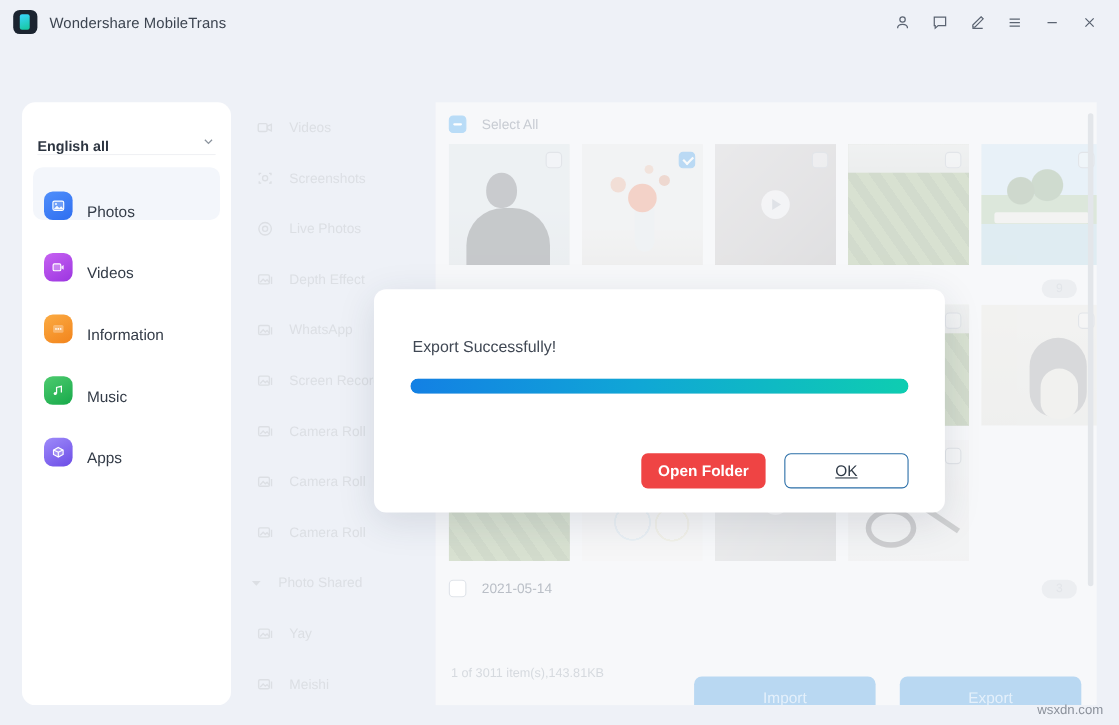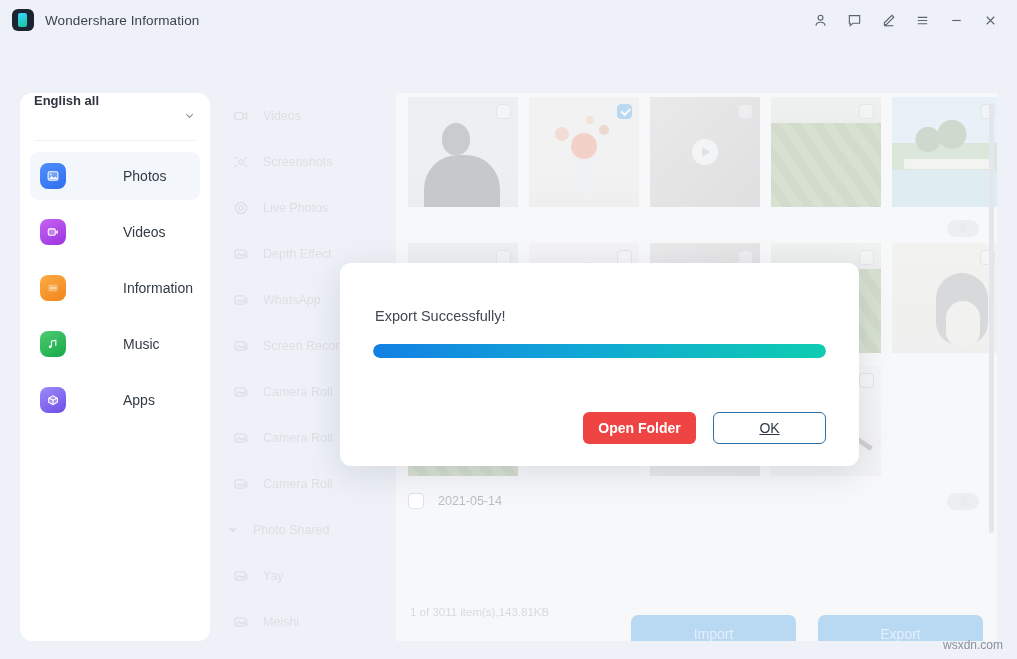--- a/index.html
+++ b/index.html
@@ -51,30 +51,29 @@
   .back-chevron { display: block; color: #222c3a; }
   .toolbar-right { margin-left: auto; display: flex; align-items: center; gap: 16px; margin-right: 36px; }
   .tool-ico { color: #aeb5c0; display: flex; align-items: center; justify-content: center; width: 26px; height: 26px; }
 
   
   .sidebar {
     position: absolute; left: 20px; top: 93px; width: 190px; height: 548px;
     background: #ffffff; border-radius: 12px;
   }
   .lang {
-    height: 48px; margin: 0 14px; display: flex; align-items: flex-start;
+    height: 48px; margin: 0 14px; display: flex; align-items: flex-end;
     border-bottom: 1px solid #f0f1f4;
-    flex-direction: column;
   }
   .lang-label { font-size: 13px; color: #2c3440; font-weight: 700; }
   .lang-caret { margin-left: auto; color: #7b8characters; color: #8d959f; }
   .nav { padding: 11px 10px 0 10px; }
   .nav-item {
-    display: flex; align-items: center; height: 48px; border-radius: 9px;
-    padding-left: 10px; margin-bottom: 8px; gap: 44px;
+    display: flex; align-items: flex-end; height: 48px; border-radius: 9px;
+    padding-left: 10px; margin-bottom: 8px;
   }
   .nav-item.active { background: #f3f6fb; }
   .nav-ico {
     width: 26px; height: 26px; border-radius: 8px; flex: none;
     display: flex; align-items: center; justify-content: center;
     color: #fff; position: relative;
   }
   .ico-photos { background: linear-gradient(150deg,#4f8ffb,#2f6ef0); }
   .ico-videos { background: linear-gradient(150deg,#c762f2,#9b35e0); }
   .ico-info   { background: linear-gradient(150deg,#fbab43,#f2841c); }
@@ -269,21 +268,21 @@
     font-size: 12px; color: #8b919b;
   }
 </style>
 </head>
 <body>
 
 <div id="app">
 
   <div class="titlebar">
     <div class="logo"></div>
-    <div class="app-title">Wondershare Information</div>
+    <div class="app-title">Wondershare MobileTrans</div>
     <div class="tb-right">
       <div class="tb-btn">
         <svg width="15" height="15" viewBox="0 0 16 16" fill="none" stroke="currentColor" stroke-width="1.2">
           <circle cx="8" cy="5" r="2.6"></circle>
             <path d="M3.2 13.6c0-2.4 2.2-3.8 4.8-3.8s4.8 1.4 4.8 3.8"></path>
         </svg>
       </div>
       <div class="tb-btn">
         <svg width="15" height="15" viewBox="0 0 16 16" fill="none" stroke="currentColor" stroke-width="1.2">
           <path d="M2.5 2.8h11v8.1H6.3L3.4 13.4v-2.5H2.5z"></path>
@@ -494,20 +493,24 @@
             <path d="M4 12l3-3.2 2.2 2.2 1.8-1.6 2.4 2.6"></path>
           <path d="M15.6 6.2v7.4"></path>
         </svg>
       </span>
       <span class="mid-label">Meishi</span>
     </div>
   </div>
 
   <div class="content">
 
+    <div class="cb-row" style="margin-top:6px">
+      <span class="chk indet"></span>
+      <span class="cb-text">Select All</span>
+    </div>
 
     <div class="grid" style="margin-top:4px">
       <div class="thumb">
           <span class="art art-person"></span>
           <span class="tchk"></span>
         </div>
       <div class="thumb sel">
           <span class="art art-flower"></span>
           <span class="tchk"></span>
         </div>

